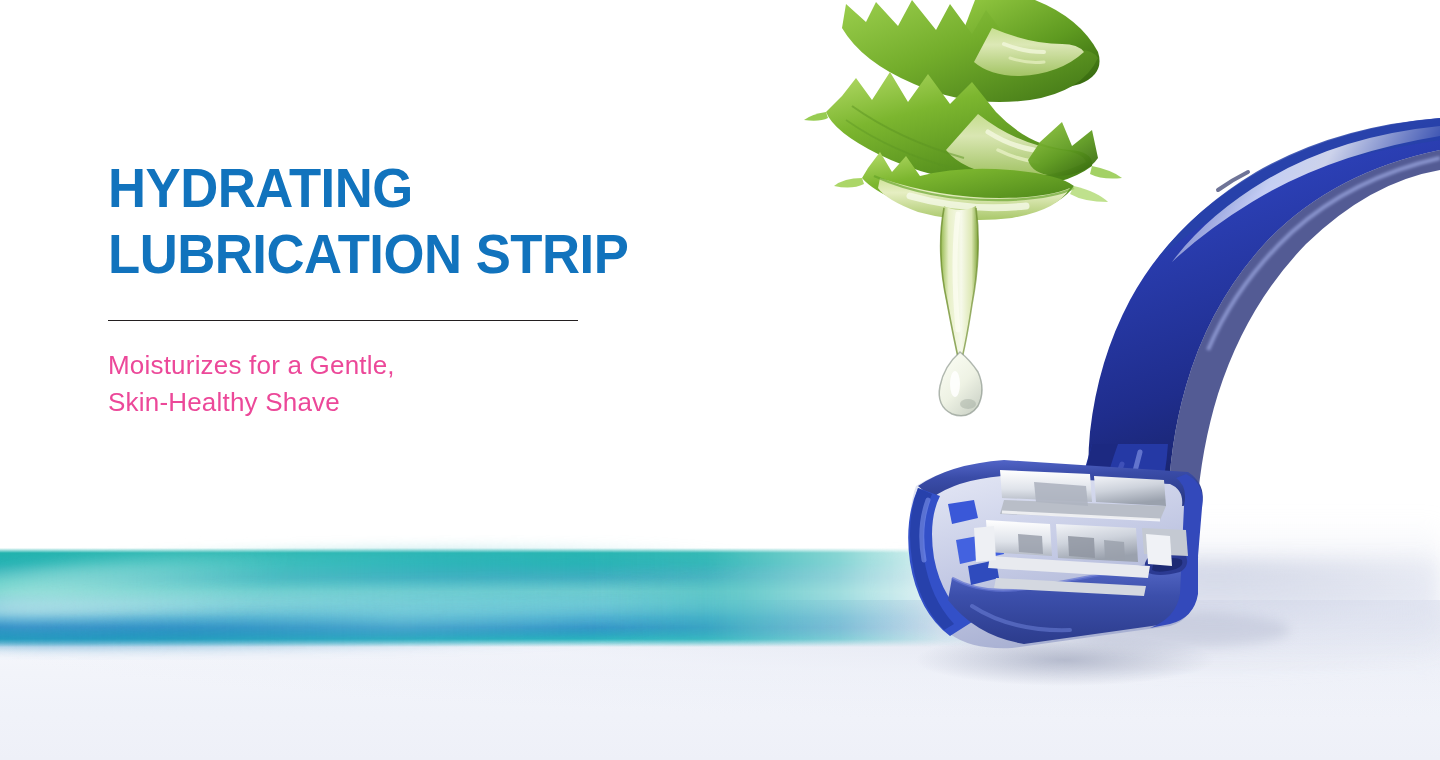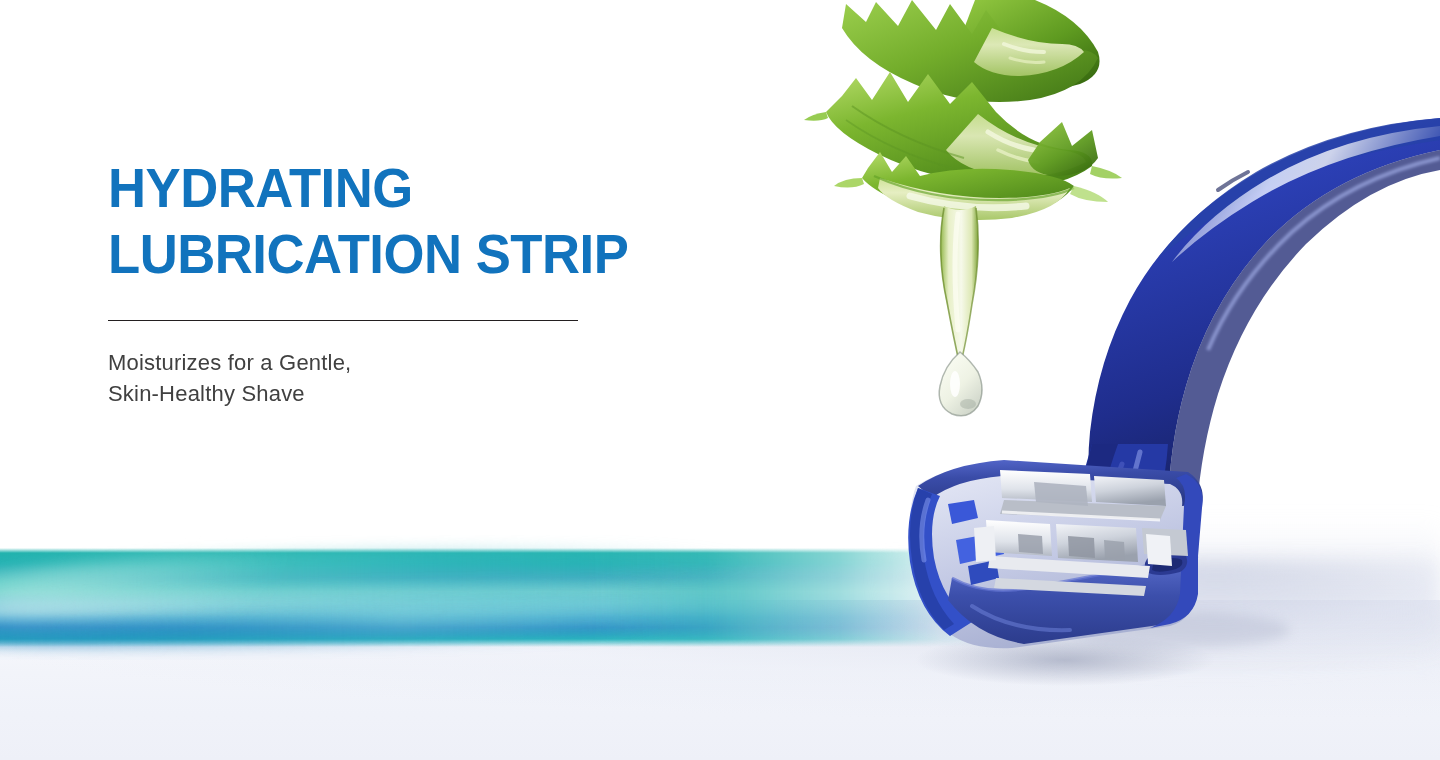--- a/index.html
+++ b/index.html
@@ -129,24 +129,24 @@
     white-space: pre-line;
   }
   .divider {
     width: 470px;
     height: 1px;
     background: #231f20;
     margin: 33px 0 0 0;
   }
   .subtitle {
     margin: 26px 0 0 0;
-    color: #404040;
+    color: #ec4899;
     font-family: "Liberation Sans", sans-serif;
     font-weight: 400;
-    font-size: 22px;
+    font-size: 26px;
     line-height: 1.42;
     letter-spacing: 0.2px;
     white-space: pre-line;
   }
 
   
   .art {
     position: absolute;
     left: 0; top: 0;
     width: 1440px; height: 760px;

